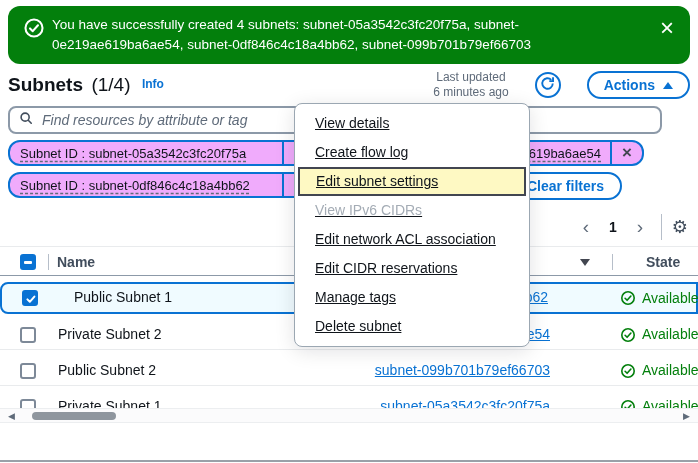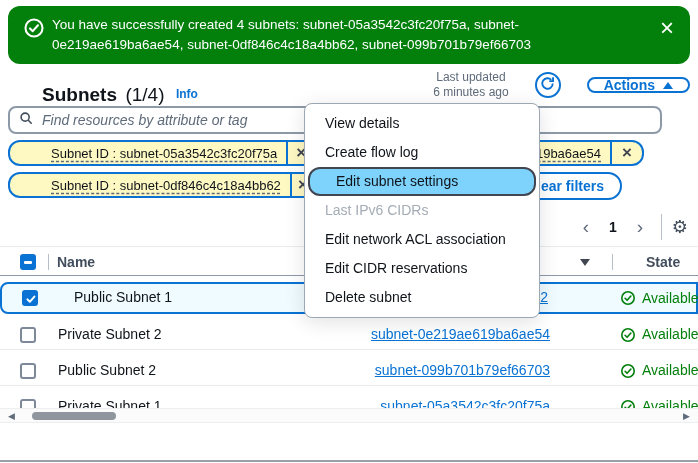--- a/index.html
+++ b/index.html
@@ -8,47 +8,47 @@
 
   
   .banner{position:absolute;left:8px;top:6px;width:682px;height:58px;background:#037f0c;
           border-radius:12px;box-sizing:border-box;color:#fff;}
   .banner-icon{position:absolute;left:15px;top:11px;}
   .banner-msg{position:absolute;left:44px;top:9px;width:545px;font-size:13.5px;line-height:20px;}
   .banner-close{position:absolute;right:16px;top:10px;font-size:24px;line-height:24px;
                 font-weight:400;color:#fff;cursor:pointer;}
 
   
-  .title-row{position:absolute;left:8px;top:84px;white-space:nowrap;margin-left:34px;}
+  .title-row{position:absolute;left:8px;top:74px;white-space:nowrap;}
   .ttl{font-size:19px;font-weight:700;}
   .cnt{font-size:19px;font-weight:400;margin-left:4px;}
   .info{font-size:12px;font-weight:700;color:#0972d3;margin-left:7px;vertical-align:3px;text-decoration:none;}
   .tools{position:absolute;right:8px;top:70px;display:flex;align-items:center;gap:26px;}
   .updated{font-size:12px;color:#5f6b7a;line-height:15px;text-align:center;}
   .icon-btn{width:26px;height:26px;border:2px solid #0972d3;border-radius:50%;background:#fff;
             display:flex;align-items:center;justify-content:center;box-sizing:border-box;cursor:pointer;}
-  .btn{height:16px;border-radius:15px;display:inline-flex;align-items:center;gap:8px;
+  .btn{height:28px;border-radius:15px;display:inline-flex;align-items:center;gap:8px;
        padding:0 15px;font-size:14px;font-weight:700;box-sizing:border-box;cursor:pointer;border:none;}
   .btn.secondary{border:2px solid #0972d3;color:#0972d3;background:#fff;}
   .btn.primary{background:#ff9900;color:#0f141a;}
   .caret-up{width:0;height:0;border-left:5px solid transparent;border-right:5px solid transparent;
             border-bottom:7px solid #0972d3;}
 
   
   .search{position:absolute;left:8px;top:106px;width:654px;height:28px;border:2px solid #8c99a8;
           border-radius:8px;background:#fff;box-sizing:border-box;display:flex;align-items:center;
           padding:0 9px;gap:7px;}
   .search input{border:none;outline:none;flex:1;font-size:14px;font-style:italic;
                 font-family:inherit;color:#0f141a;background:transparent;}
   .search input::placeholder{color:#5f6b7a;font-style:italic;opacity:1;}
 
   
   .chips{position:absolute;left:8px;top:140px;width:682px;height:62px;}
   .chip{position:absolute;height:26px;display:inline-flex;align-items:center;border:2px solid #0972d3;
-        border-radius:12px;background:#fef9c3;box-sizing:border-box;font-size:13px;white-space:nowrap;padding-left:31px;}
+        border-radius:12px;background:#f0abfc;box-sizing:border-box;font-size:13px;white-space:nowrap;}
   .chip-label{padding:0 9px 0 10px;text-decoration:underline;text-decoration-style:dashed;
               text-decoration-color:#5f6b7a;text-underline-offset:3px;}
   .chip-x{width:30px;align-self:stretch;border-left:2px solid #0972d3;display:flex;align-items:center;
           justify-content:center;color:#424650;font-size:17px;font-weight:700;cursor:pointer;}
   .chip1{left:0;top:0;width:308px;justify-content:space-between;}
   .chip2{right:46px;top:0;}
   .chip3{left:0;top:32px;width:308px;justify-content:space-between;}
   .clear-btn{position:absolute;right:68px;top:32px;height:28px;border:2px solid #0972d3;border-radius:15px;
              background:#fff;color:#0972d3;font-size:14px;font-weight:700;display:inline-flex;
              align-items:center;padding:0 16px;box-sizing:border-box;cursor:pointer;white-space:nowrap;}
@@ -86,26 +86,26 @@
   .trow.sel .st{left:618px;}
 
   
   .hscroll{position:absolute;left:0;top:408px;width:698px;height:15px;background:#fbfbfc;
            border-top:1px solid #eceef0;border-bottom:1px solid #eceef0;box-sizing:border-box;}
   .sb-arrow{position:absolute;top:1px;font-size:9px;color:#5f6b7a;line-height:12px;cursor:pointer;}
   .sb-thumb{position:absolute;left:32px;top:3px;width:84px;height:8px;border-radius:4px;background:#8f969e;cursor:grab;}
   .bottom-line{position:absolute;left:0;bottom:1px;width:698px;height:2px;background:#9aa0a8;}
 
   
-  .menu{position:absolute;left:304px;top:103px;width:236px;background:#fff;border:1px solid #9ba7b2;
-        border-radius:8px;box-shadow:0 4px 20px rgba(0,7,22,.12);padding:5px 0;z-index:60;box-sizing:border-box;}
+  .menu{position:absolute;left:294px;top:103px;width:236px;background:#fff;border:1px solid #9ba7b2;
+        border-radius:8px;box-shadow:0 4px 20px rgba(0,7,22,.12);padding:5px 0;z-index:60;box-sizing:border-box;text-decoration:underline;}
   .menu-item{height:29px;line-height:29px;padding-left:20px;font-size:14px;color:#0f141a;
              box-sizing:border-box;cursor:pointer;}
-  .menu-item.hl{border:2px solid #424650;border-radius:12px;background:#7dd3fc;margin:0 3px;
-                padding-left:26px;line-height:25px;}
+  .menu-item.hl{border:2px solid #424650;border-radius:0;background:#fef9c3;margin:0 3px;
+                padding-left:16px;line-height:25px;}
   .menu-item.dis{color:#a4acb5;cursor:default;}
 </style>
 </head>
 <body>
 
 <div class="page">
 
   <div class="banner">
     <span class="banner-icon">
       <svg width="22" height="22" viewBox="0 0 16 16" fill="none">
@@ -255,19 +255,20 @@
     <span class="sb-arrow" style="left:8px">◀</span>
     <span class="sb-thumb"></span>
     <span class="sb-arrow" style="right:8px">▶</span>
   </div>
   <div class="bottom-line"></div>
 
   <div class="menu" id="menu">
       <div class="menu-item">View details</div>
       <div class="menu-item">Create flow log</div>
       <div class="menu-item hl">Edit subnet settings</div>
-      <div class="menu-item dis">Last IPv6 CIDRs</div>
+      <div class="menu-item dis">View IPv6 CIDRs</div>
       <div class="menu-item">Edit network ACL association</div>
       <div class="menu-item">Edit CIDR reservations</div>
+      <div class="menu-item">Manage tags</div>
       <div class="menu-item">Delete subnet</div>
     </div>
 
 </div>
 
 </body></html>

